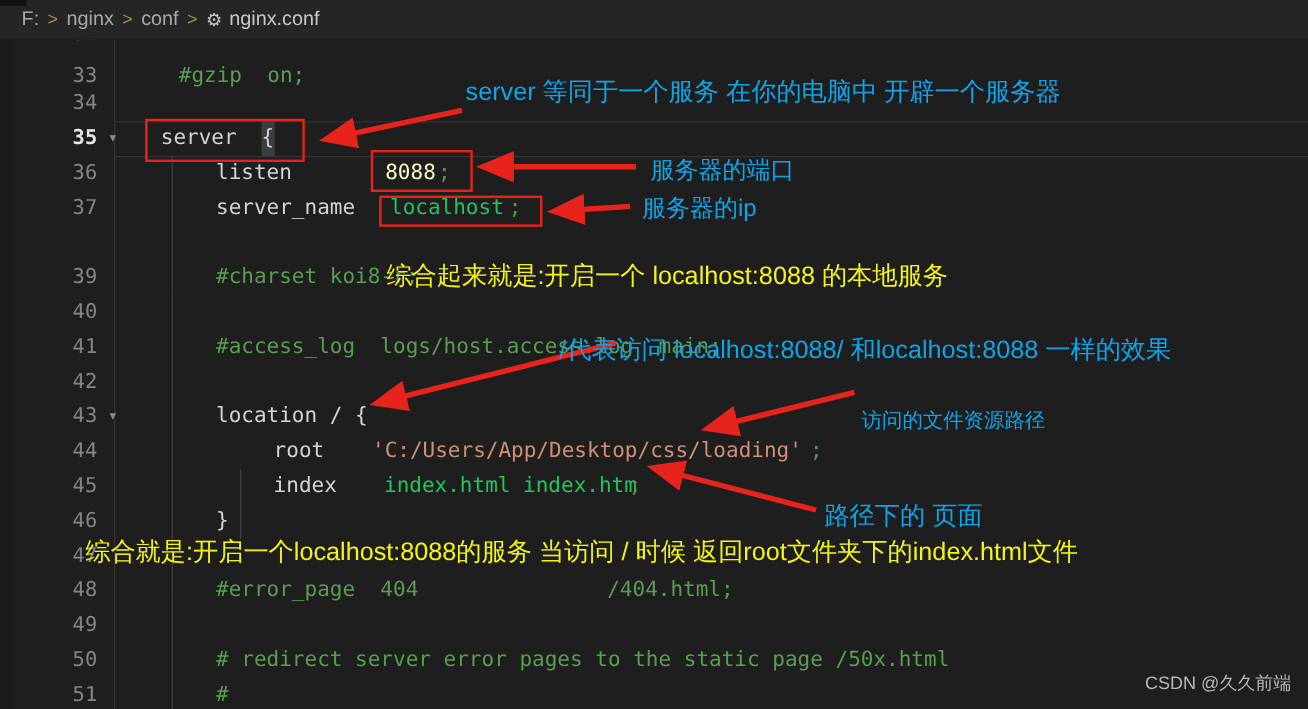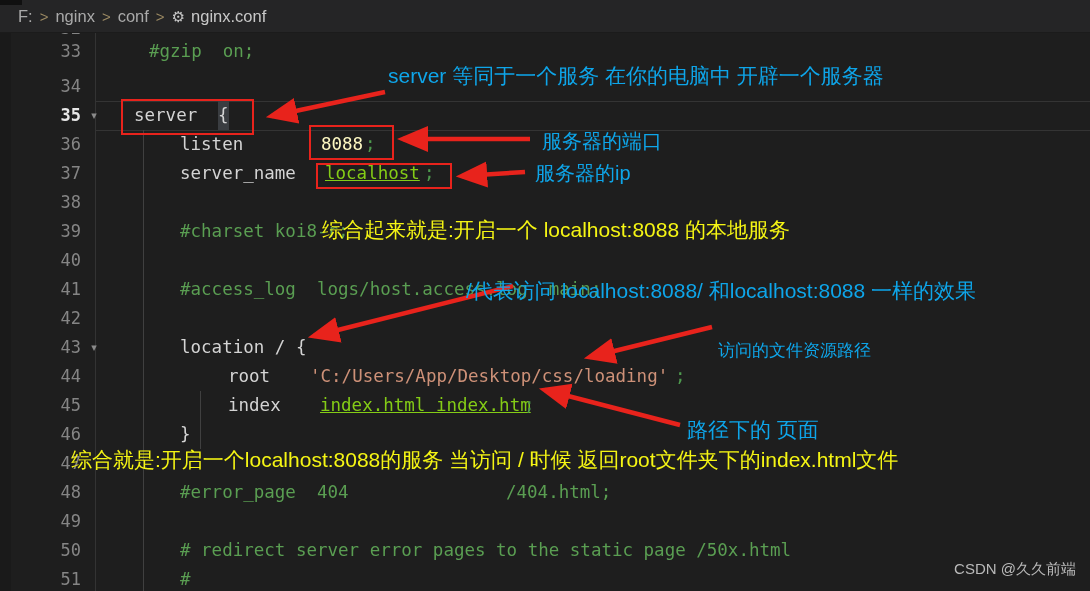--- a/index.html
+++ b/index.html
@@ -116,21 +116,21 @@
     white-space: pre;
     line-height: 29px;
     color: #d4d4d4;
   }
   .c-comment { color: #5a9e52; }
   .c-key     { color: #d4d4d4; }
   .c-punct   { color: #d4d4d4; }
   .c-str     { color: #ce9178; }
   .c-num     { color: #fef9c3; }
   .c-semi    { color: #4e9a4e; }
-  .c-plain   { color: #84cc16; text-decoration: underline; }
+  .c-plain   { color: #22c55e; }
 
   
   .active-line-top, .active-line-bot {
     position: absolute;
     left: 96px; width: 994px; height: 1px;
     background: #343434;
   }
 
   
   .indent-guide {
@@ -202,21 +202,21 @@
 
     <div class="indent-guide" style="left:143px; top:97px;  height:116px;"></div>
     <div class="indent-guide" style="left:143px; top:213px; height:250px;"></div>
     <div class="indent-guide" style="left:200px; top:358px; height:58px;"></div>
     <div class="indent-guide" style="left:143px; top:463px; height:95px;"></div>
 
     <div class="row" style="top:-19px;">
       <span class="lineno">32</span>
     </div>
 
-    <div class="row" style="top:4px;padding-left:44px;">
+    <div class="row" style="top:16px;padding-left:44px;">
       <span class="lineno">33</span>
       <span class="code c-comment" style="left:134px;margin-left:15px;">#gzip  on;</span>
     </div>
 
     <div class="row" style="top:39px;">
       <span class="lineno">34</span>
     </div>
 
     <div class="row active" style="top:68px;">
       <span class="lineno">35</span>
@@ -232,23 +232,20 @@
       <span class="code c-semi" style="left:365px;">;</span>
     </div>
 
     <div class="row" style="top:126px;">
       <span class="lineno">37</span>
       <span class="code c-key" style="left:180px;">server_name</span>
       <span class="code c-plain" style="left:325px;">localhost</span>
       <span class="code c-semi" style="left:424px;">;</span>
     </div>
 
-    <div class="row" style="top:155px;">
-      <span class="lineno">38</span>
-    </div>
 
     <div class="row" style="top:184px;">
       <span class="lineno">39</span>
       <span class="code c-comment" style="left:180px;">#charset koi8-r;</span>
     </div>
 
     <div class="row" style="top:213px;">
       <span class="lineno">40</span>
     </div>
 

